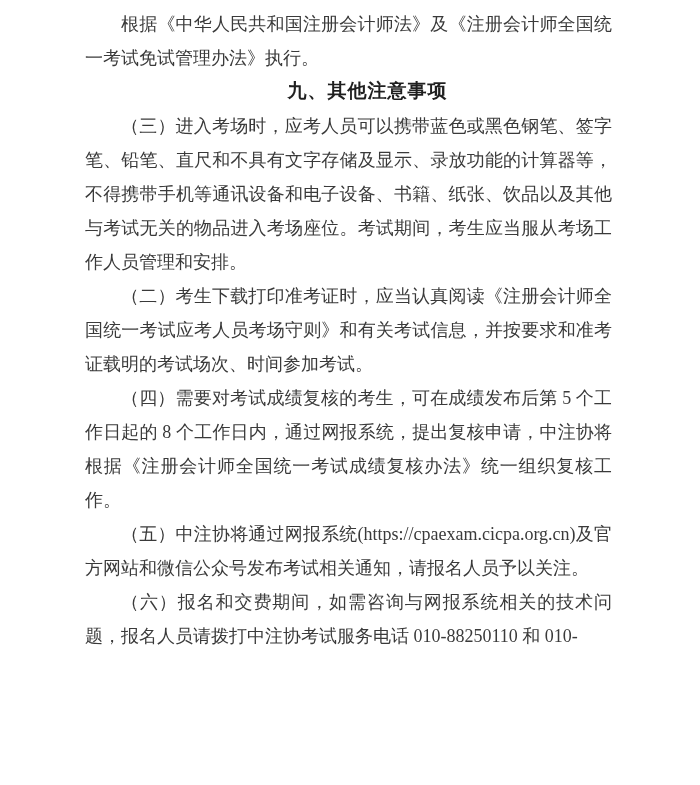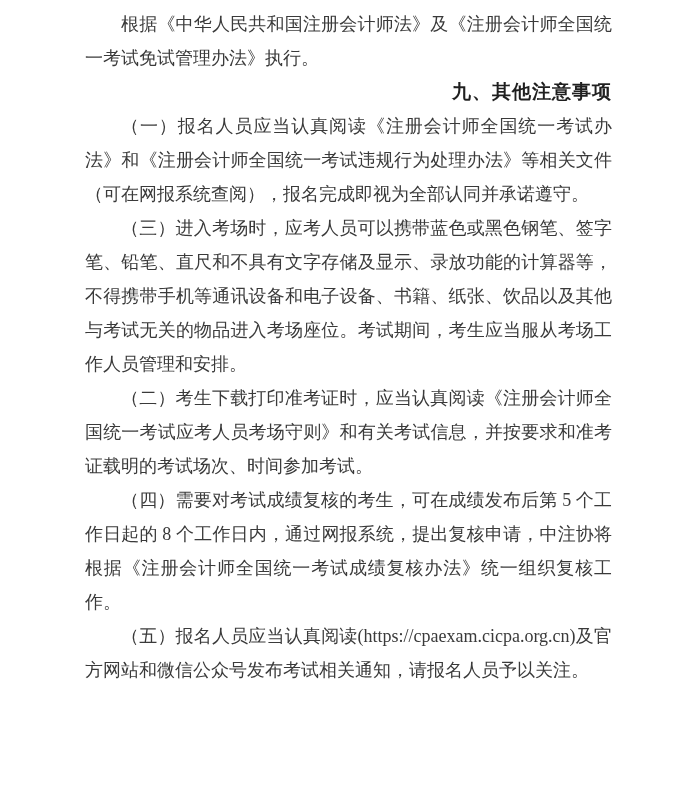--- a/index.html
+++ b/index.html
@@ -32,36 +32,36 @@
     font-family: "Liberation Serif", "DejaVu Serif", serif;
     word-break: break-word;
   }
   .heading {
     margin: 0;
     font-size: 19px;
     line-height: 34px;
     font-weight: bold;
     color: #1f1f1f;
     text-indent: 2em;
-    text-align: right;
+    text-align: center;
     letter-spacing: 1px;
-    font-family: Liberation Sans, sans-serif;
+    font-family: Liberation Mono, monospace;
   }
 </style>
 </head>
 <body>
 
 <div class="page">
   <p class="para">根据《中华人民共和国注册会计师法》及《注册会计师全国统一考试免试管理办法》执行。</p>
 
   <h2 class="heading">九、其他注意事项</h2>
 
-  <p class="para">（一）报名人员应当认真阅读《注册会计师全国统一考试办法》和《注册会计师全国统一考试违规行为处理办法》等相关文件（可在网报系统查阅），报名完成即视为全部认同并承诺遵守。</p>
 
   <p class="para">（三）进入考场时，应考人员可以携带蓝色或黑色钢笔、签字笔、铅笔、直尺和不具有文字存储及显示、录放功能的计算器等，不得携带手机等通讯设备和电子设备、书籍、纸张、饮品以及其他与考试无关的物品进入考场座位。考试期间，考生应当服从考场工作人员管理和安排。</p>
 
   <p class="para">（二）考生下载打印准考证时，应当认真阅读《注册会计师全国统一考试应考人员考场守则》和有关考试信息，并按要求和准考证载明的考试场次、时间参加考试。</p>
 
   <p class="para">（四）需要对考试成绩复核的考生，可在成绩发布后第 5 个工作日起的 8 个工作日内，通过网报系统，提出复核申请，中注协将根据《注册会计师全国统一考试成绩复核办法》统一组织复核工作。</p>
 
-  <p class="para">（五）报名人员应当认真阅读(https://cpaexam.cicpa.org.cn)及官方网站和微信公众号发布考试相关通知，请报名人员予以关注。</p>
+  <p class="para">（五）中注协将通过网报系统(https://cpaexam.cicpa.org.cn)及官方网站和微信公众号发布考试相关通知，请报名人员予以关注。</p>
 
+  <p class="para">（六）报名和交费期间，如需咨询与网报系统相关的技术问题，报名人员请拨打中注协考试服务电话 010-88250110 和 010-</p>
 </div>
 
 </body></html>

